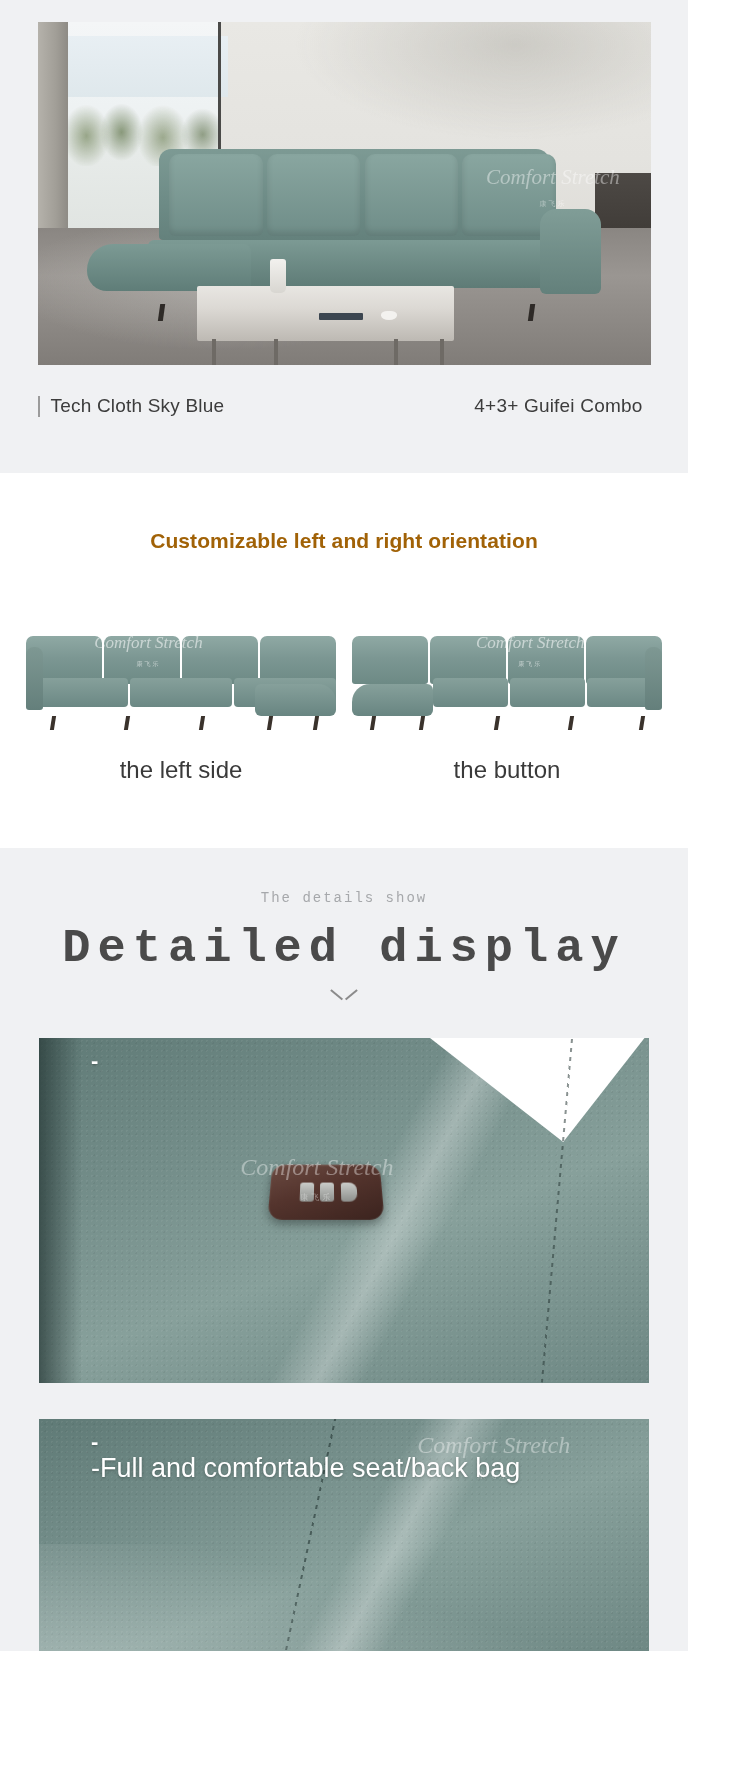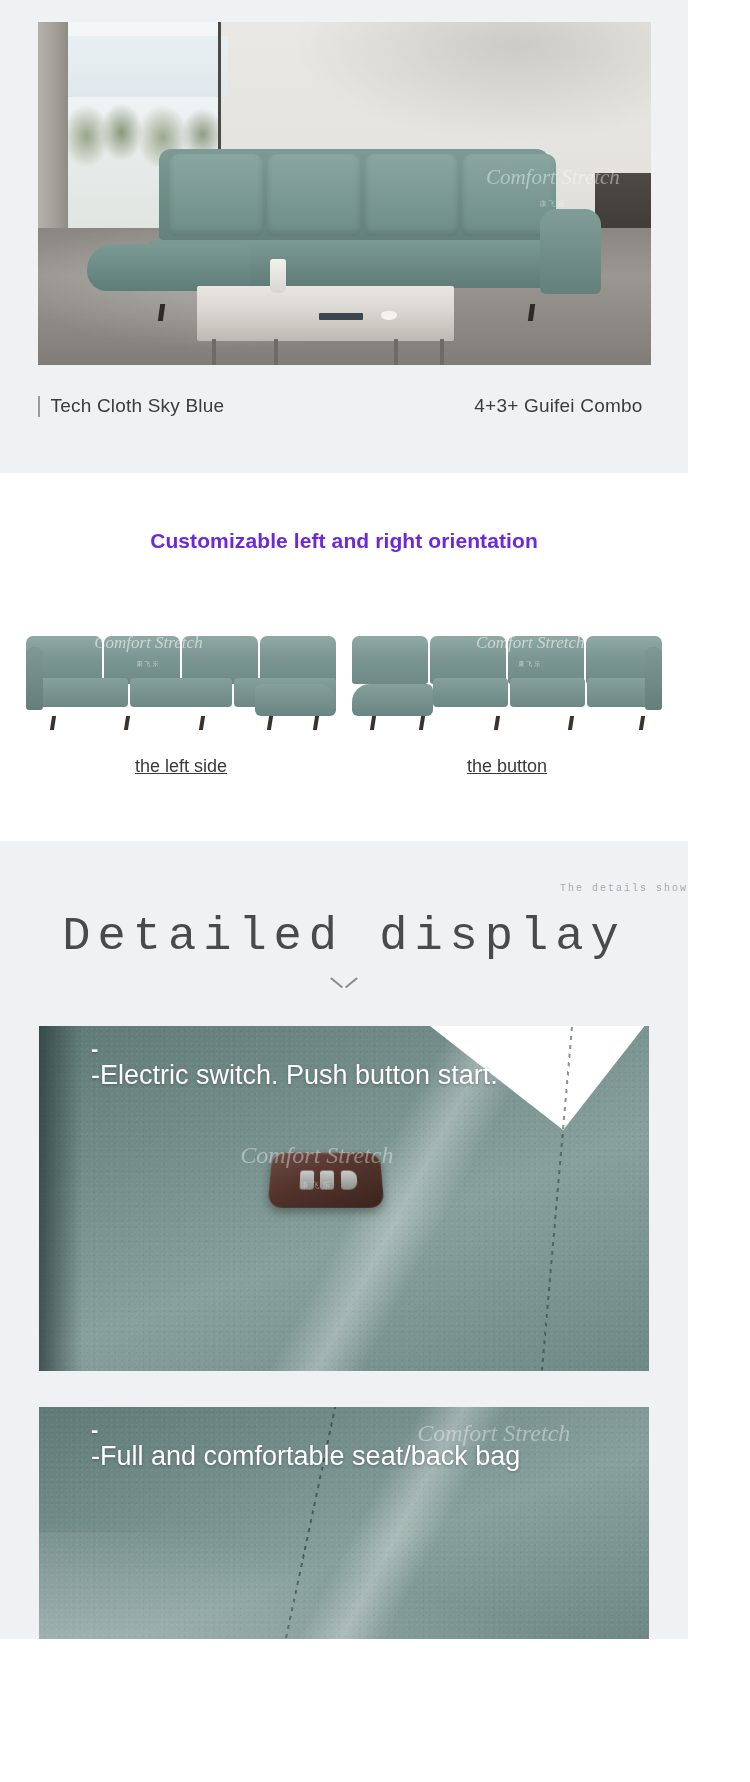--- a/index.html
+++ b/index.html
@@ -149,21 +149,21 @@
     font-size: 19px; color: #3c3c3c; letter-spacing: .2px;
   }
   .cap-bar { width: 2px; height: 21px; background: #9b9b9b; display: inline-block; }
   .cap-right { font-size: 19px; color: #3c3c3c; padding-right: 8px; letter-spacing: .2px; }
 
   
   .orient-section { background: #ffffff; padding: 56px 0 64px 0; }
   .orient-title {
     text-align: center;
     font-size: 21px;
-    color: #6d28d9;
+    color: #a16207;
     letter-spacing: .1px;
   }
   .orient-row {
     display: flex;
     justify-content: space-around;
     align-items: flex-end;
     margin-top: 62px;
     padding: 0 18px;
   }
   .orient-item { width: 310px; text-align: center; }
@@ -198,42 +198,41 @@
   .ms-leg { position: absolute; bottom: -10px; width: 4px; height: 14px; background: #3a322c; transform: skewX(-9deg); }
   .mini-wm {
     position: absolute; left: 22%; top: 18%;
     font-family: "Liberation Serif", serif; font-style: italic;
     font-size: 17px; line-height: 1.05; color: rgba(255,255,255,.55);
     text-align: center; pointer-events: none;
   }
   .mini-wm .wm-sub { font-size: 6px; letter-spacing: 2px; font-style: normal; }
   .orient-label {
     margin-top: 36px;
-    font-size: 18px;
+    font-size: 24px;
     color: #3a3a3a;
-    text-decoration: underline;
   }
 
   
   .details-section { background: #f0f1f3; padding: 42px 0 0 0; }
   .details-kicker {
-    text-align: right;
+    text-align: center;
     font-family: "Liberation Mono", monospace;
-    font-size: 10px;
+    font-size: 14px;
     color: #a6a8ab;
     letter-spacing: 2px;
   }
   .details-title {
     text-align: center;
     font-family: "Liberation Mono", monospace;
     font-size: 47px;
     color: #4a4a4a;
     letter-spacing: 7px;
     margin-top: 16px;
-    font-weight: 400;
+    font-weight: 700;
   }
   .details-chev {
     margin: 14px auto 0 auto;
     width: 26px; height: 13px;
     position: relative;
   }
   .details-chev::before, .details-chev::after {
     content: ""; position: absolute; top: 0; width: 15px; height: 1.6px;
     background: #8b8b8b;
   }
@@ -462,21 +461,20 @@
         <span class="switch-btn b1"></span>
         <span class="switch-btn b2"></span>
         <span class="switch-btn b3"></span>
       </div>
       <div class="photo-wm">
         <span>Comfort Stretch</span><br>
         <span class="wm-sub">康飞乐</span>
       </div>
       <figcaption class="photo-caption">
         <span class="cap-dash">-</span>
-        <span class="cap-text">-Electric switch. Push button start.</span>
       </figcaption>
     </figure>
 
     <figure class="detail-photo two">
       <div class="leather"></div>
       <div class="seam-diag"></div>
       <div class="fold-light"></div>
       <div class="photo-wm alt">
         <span>Comfort Stretch</span><br>
         <span class="wm-sub">康飞乐</span>

